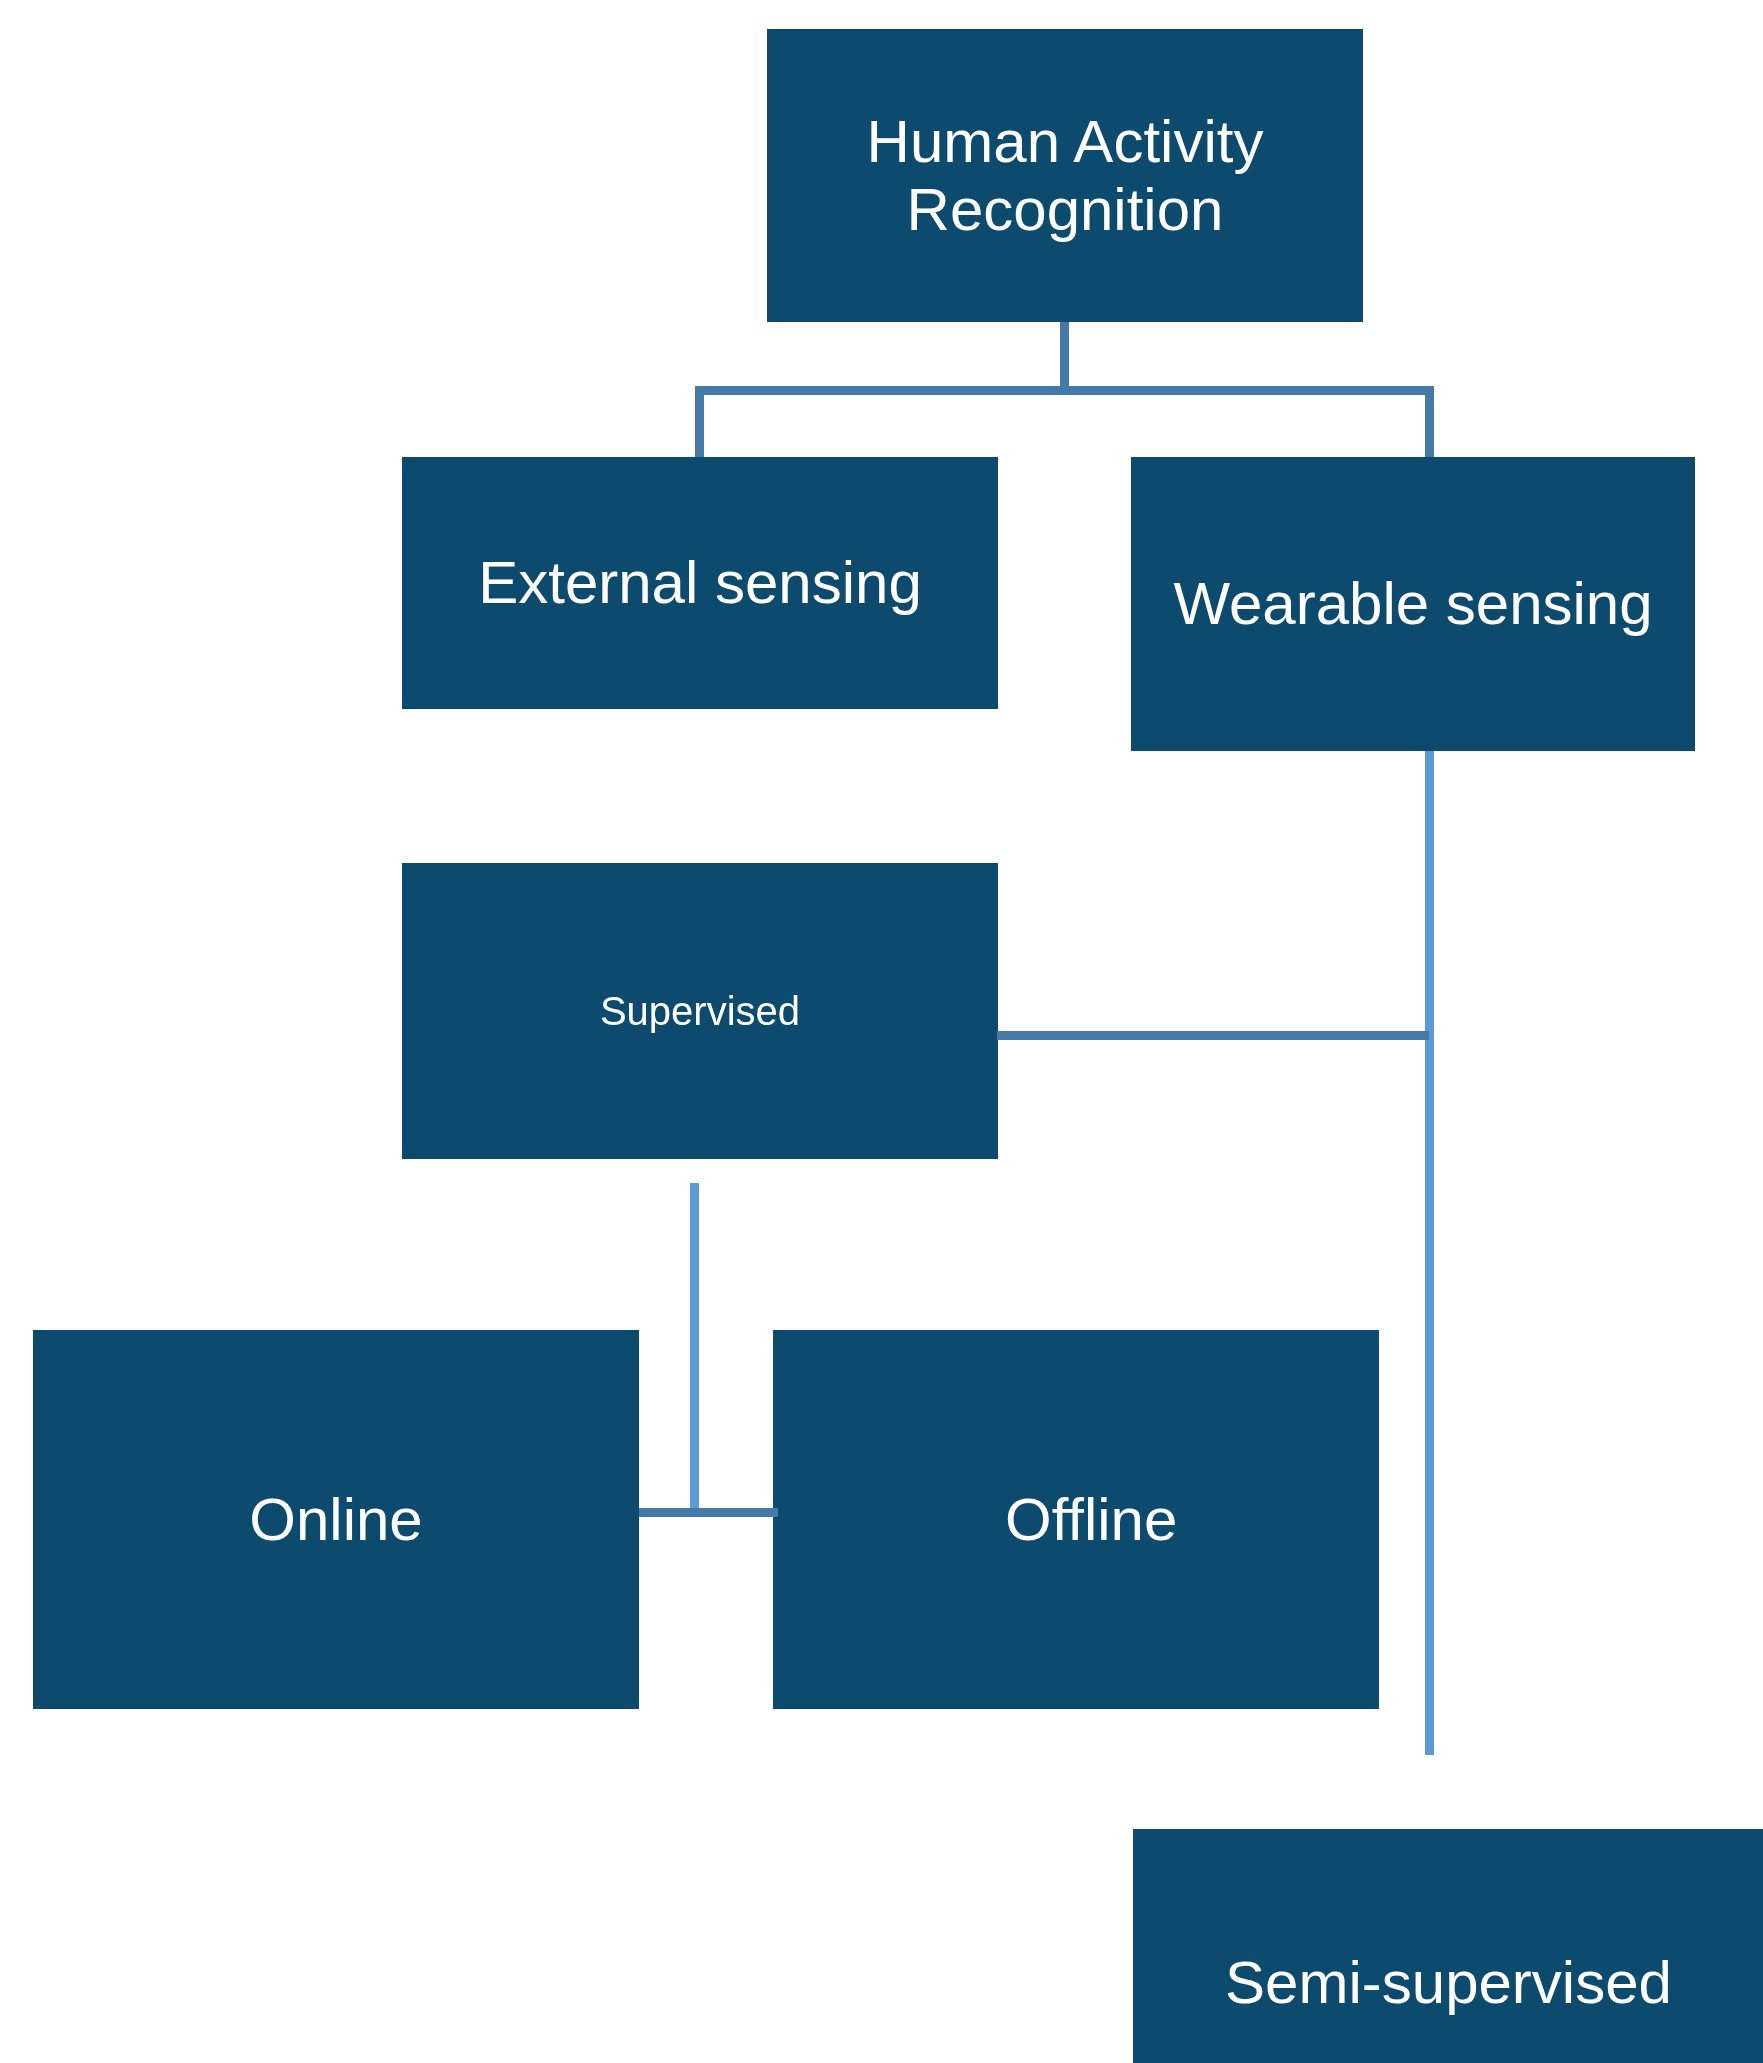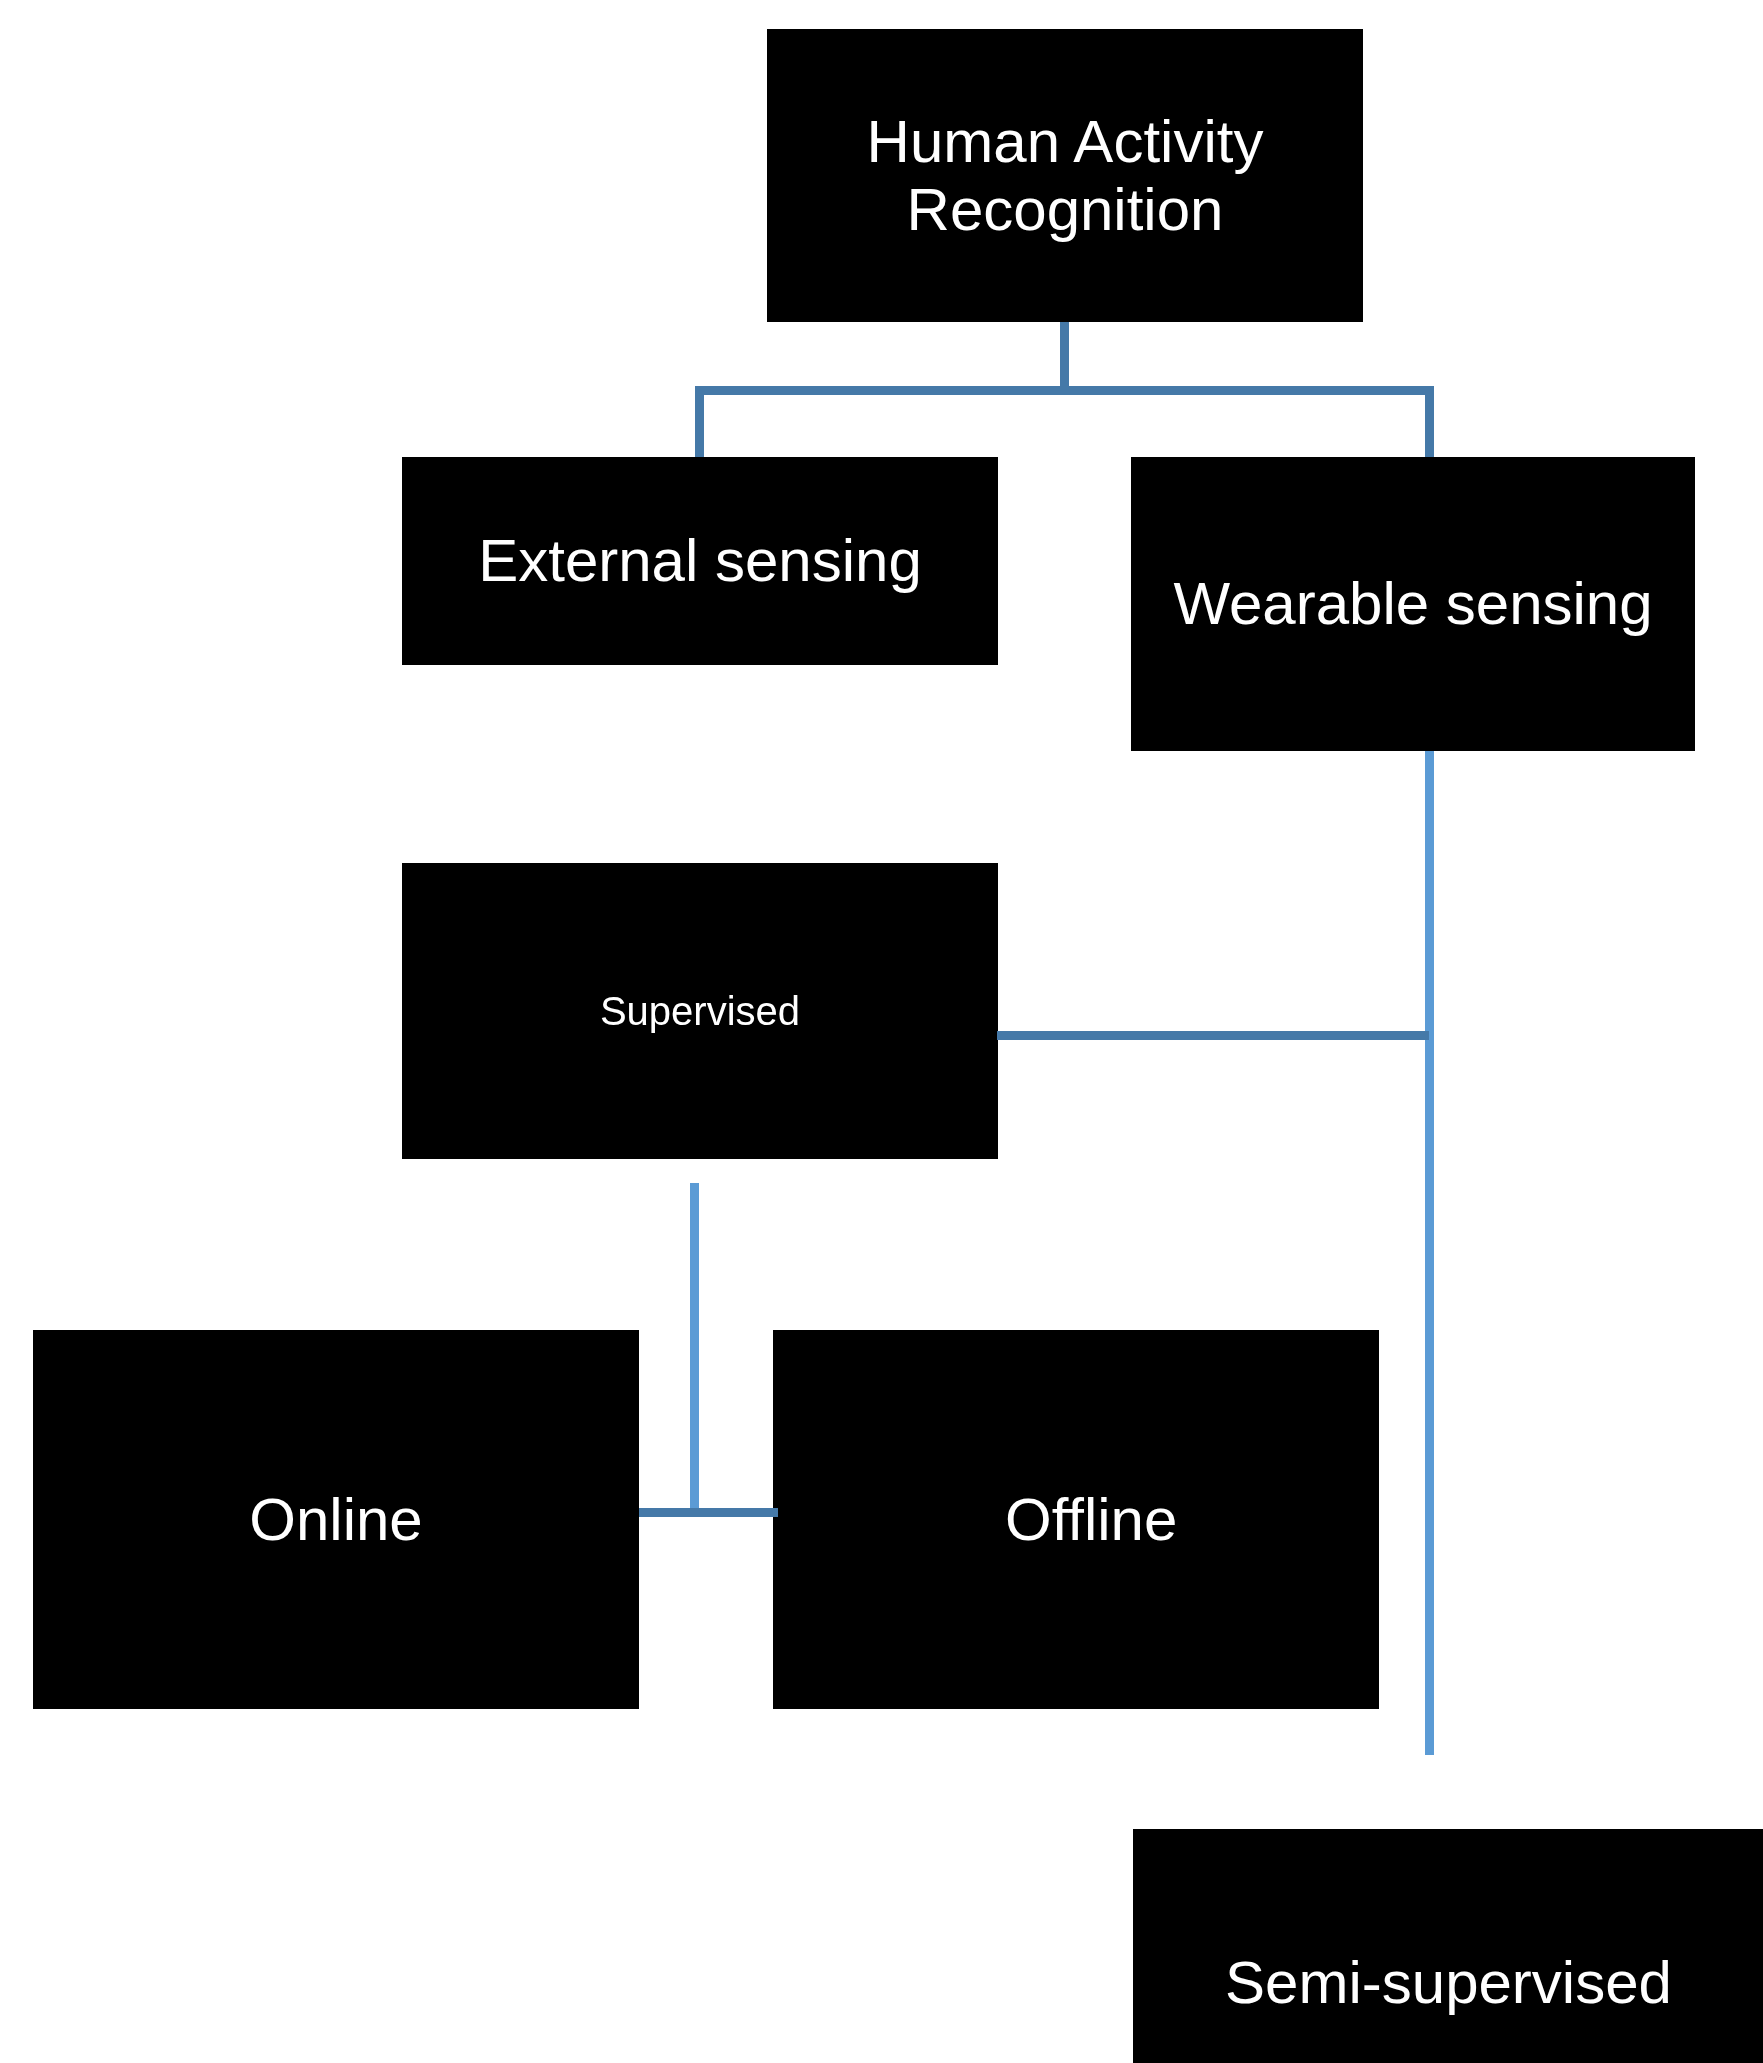--- a/index.html
+++ b/index.html
@@ -12,21 +12,21 @@
   }
   #canvas {
     position: relative;
     width: 1764px;
     height: 2064px;
     background: #ffffff;
     overflow: hidden;
   }
   .node {
     position: absolute;
-    background: #000000;
+    background: #0c4a6e;
     color: #ffffff;
     display: flex;
     align-items: center;
     justify-content: center;
     text-align: center;
     line-height: 1.12;
     font-weight: 400;
     box-sizing: border-box;
     padding: 0 9.6px;
   }
@@ -37,21 +37,21 @@
   .connector {
     position: absolute;
     background: #4579a8;
   }
   .connector.light {
     background: #5b9bd5;
   }
 
   
   #node-root      { left: 767px;  top: 29px;   width: 596px; height: 293px; font-size: 60px; }
-  #node-external  { left: 402px;  top: 457px;  width: 596px; height: 208px; font-size: 60px; }
+  #node-external  { left: 402px;  top: 457px;  width: 596px; height: 252px; font-size: 60px; }
   #node-wearable  { left: 1131px; top: 457px;  width: 564px; height: 294px; font-size: 60px; }
   #node-supervised{ left: 402px;  top: 863px;  width: 596px; height: 296px; font-size: 40px; }
   #node-online    { left: 33px;   top: 1330px; width: 606px; height: 379px; font-size: 60px; align-items: center; }
   #node-offline   { left: 773px;  top: 1330px; width: 606px; height: 379px; font-size: 60px; padding-left: 40px; }
   #node-semi      { left: 1133px; top: 1829px; width: 631px; height: 308px; font-size: 60px; }
 
   
   
   #conn-root-stem      { left: 1060px; top: 322px;  width: 8.6px;   height: 69px; }
   #conn-bus-horizontal { left: 695px;  top: 386px;  width: 739px; height: 8.6px; }

